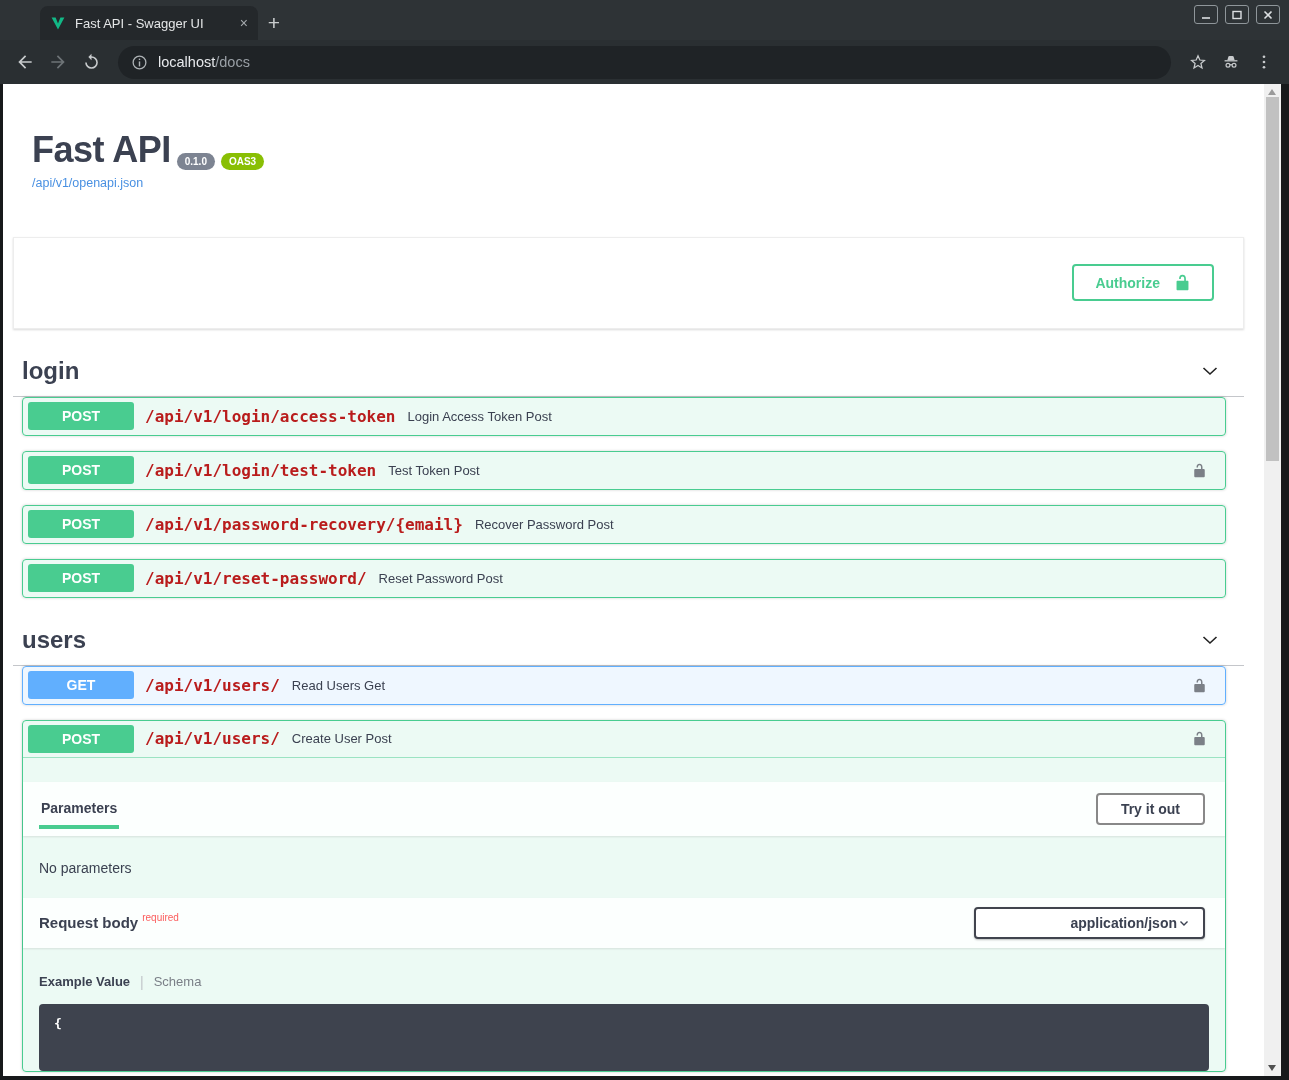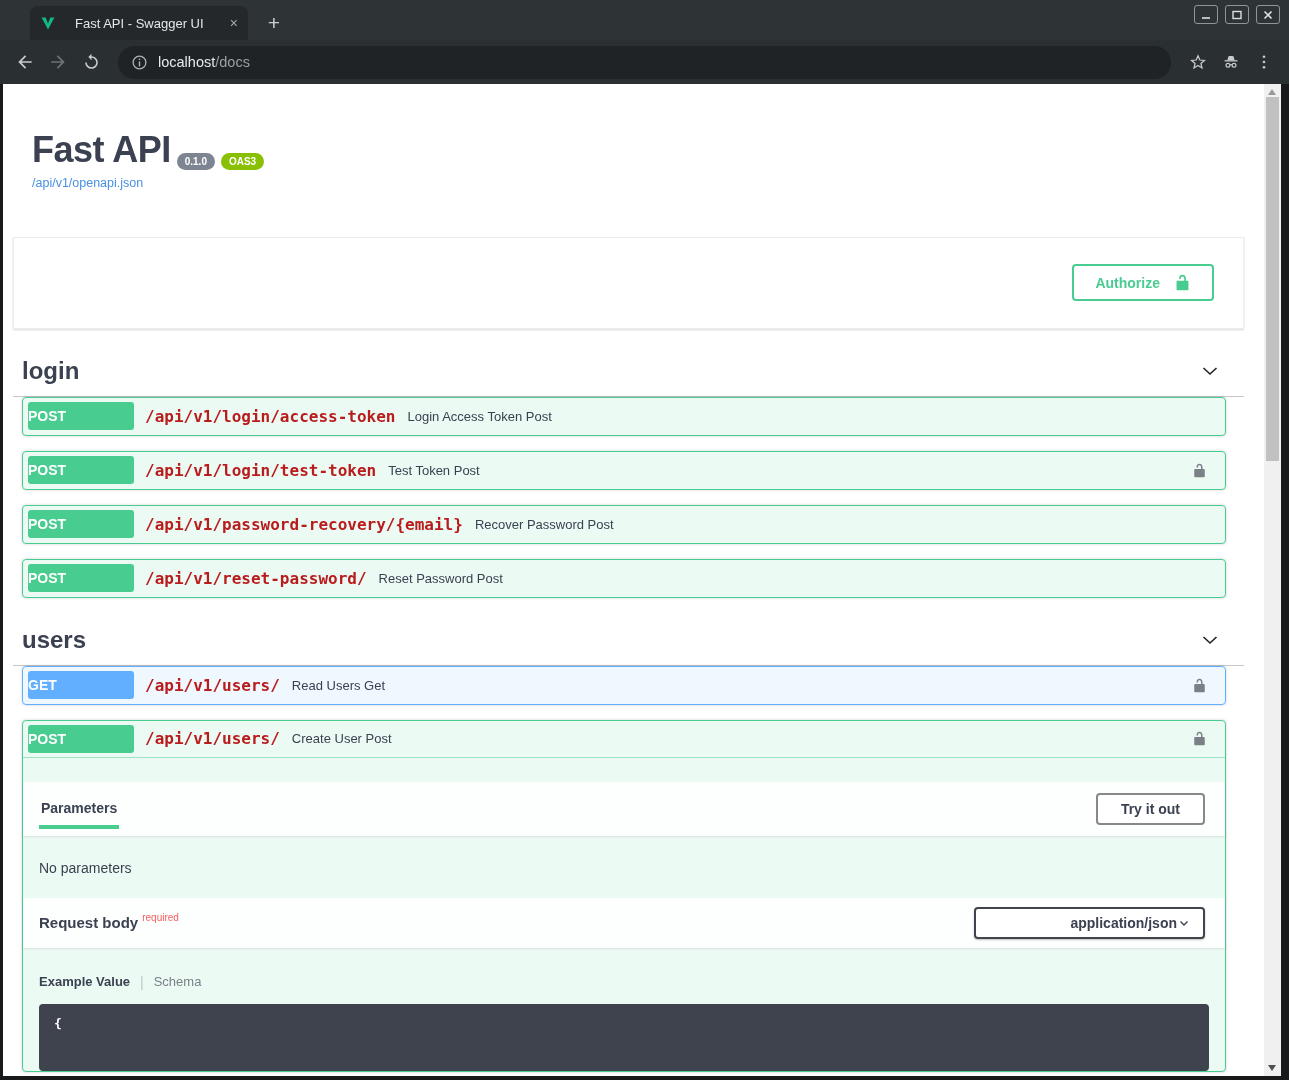--- a/index.html
+++ b/index.html
@@ -1,22 +1,22 @@
 <!DOCTYPE html>
 <html><head>
 <meta charset="utf-8">
 <style>
   * { margin:0; padding:0; box-sizing:border-box; }
   html,body { width:1289px; height:1080px; overflow:hidden; font-family:"Liberation Sans",sans-serif; }
   .window { position:relative; width:1289px; height:1080px; background:#17191b; }
 
   
   .titlebar { position:relative; height:40px; background:#2e3336; }
-  .tab { position:absolute; left:30px; bottom:0; width:218px; height:34px; background:#24282b;
-         border-radius:8px 8px 0 0; display:flex; align-items:center; padding:0 10px; gap:19px; }
+  .tab { position:absolute; left:40px; bottom:0; width:218px; height:34px; background:#24282b;
+         border-radius:8px 8px 0 0; display:flex; align-items:center; padding:0 10px; gap:9px; }
   .favicon { width:16px; height:16px; flex:0 0 auto; }
   .tab-title { color:#e4e6e7; font-size:13px; flex:1; white-space:nowrap; overflow:hidden; }
   .tab-close { color:#a6abae; font-size:14px; line-height:1; cursor:default; }
   .newtab { position:absolute; left:262px; bottom:7px; color:#c9cccd; font-size:21px; line-height:20px;
             width:24px; text-align:center; }
   .win-controls { position:absolute; right:9px; top:5px; display:flex; gap:7px; }
   .win-btn { width:24px; height:19px; border:1px solid #8f969a; border-radius:3px;
              display:flex; align-items:center; justify-content:center; background:#2e3336; }
 
   .toolbar { height:44px; background:#2a2f32; display:flex; align-items:center; padding:0 13px; gap:9px; }
@@ -47,21 +47,21 @@
 
   .opblock-tag { display:flex; align-items:center; justify-content:space-between;
                  margin-top:18px; padding:10px 24px 11px 9px; border-bottom:1px solid rgba(59,65,81,.3); }
   .tag-title { font-size:24px; font-weight:600; color:#3b4151; }
 
   .opblock { margin:0 18px 15px 9px; border-radius:4px; border:1px solid #49cc90;
              background:rgba(73,204,144,.1); box-shadow:0 0 3px rgba(0,0,0,.19); }
   .opblock:first-of-type { margin-top:10px; }
   .opblock.get { border-color:#61affe; background:rgba(97,175,254,.1); }
   .op-summary { display:flex; align-items:center; padding:5px; height:37px; cursor:pointer; }
-  .method-badge { width:106px; text-align:left; padding:6px 0; border-radius:3px; background:#49cc90;
+  .method-badge { width:106px; text-align:center; padding:6px 0; border-radius:3px; background:#49cc90;
                   color:#fff; font-weight:700; font-size:14px; }
   .opblock.get .method-badge { background:#61affe; }
   .op-path { font-family:"DejaVu Sans Mono",monospace; font-weight:700; font-size:16px; color:#b91c1c;
              margin-left:11px; }
   .op-summary-desc { font-size:13px; color:#3b4151; margin-left:12px; }
   .op-lock { margin-left:auto; margin-right:13px; display:flex; }
 
   .opblock.is-open .op-summary { border-bottom:1px solid rgba(73,204,144,.5); }
   .op-body { padding-bottom:0; }
   .op-description { margin:15px 16px 0 16px; background:#3e4350; border-radius:4px; padding:8px 15px;

